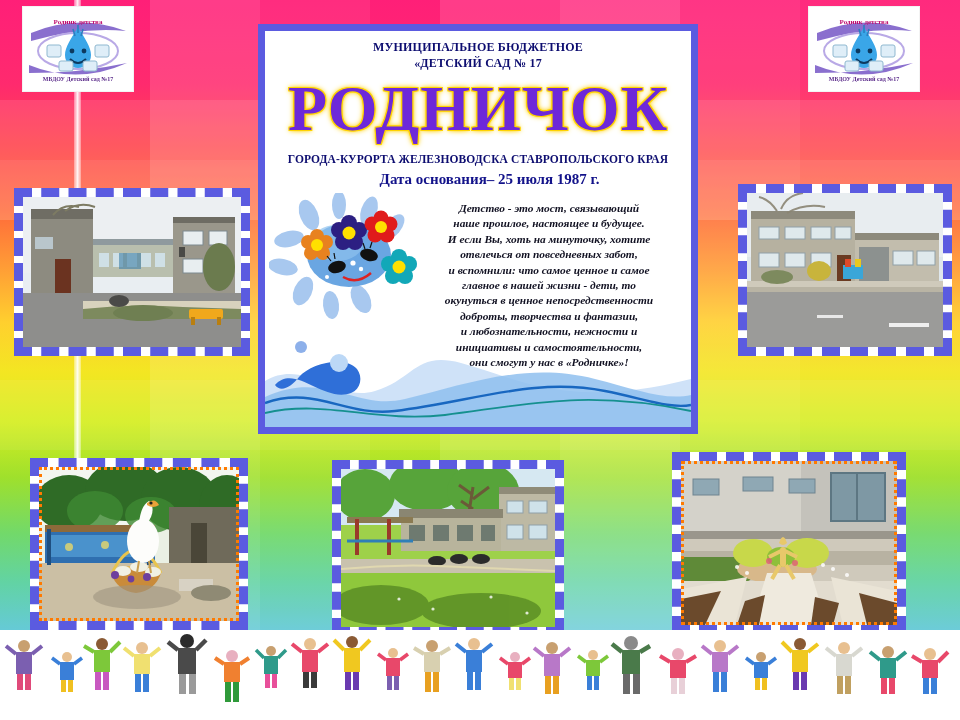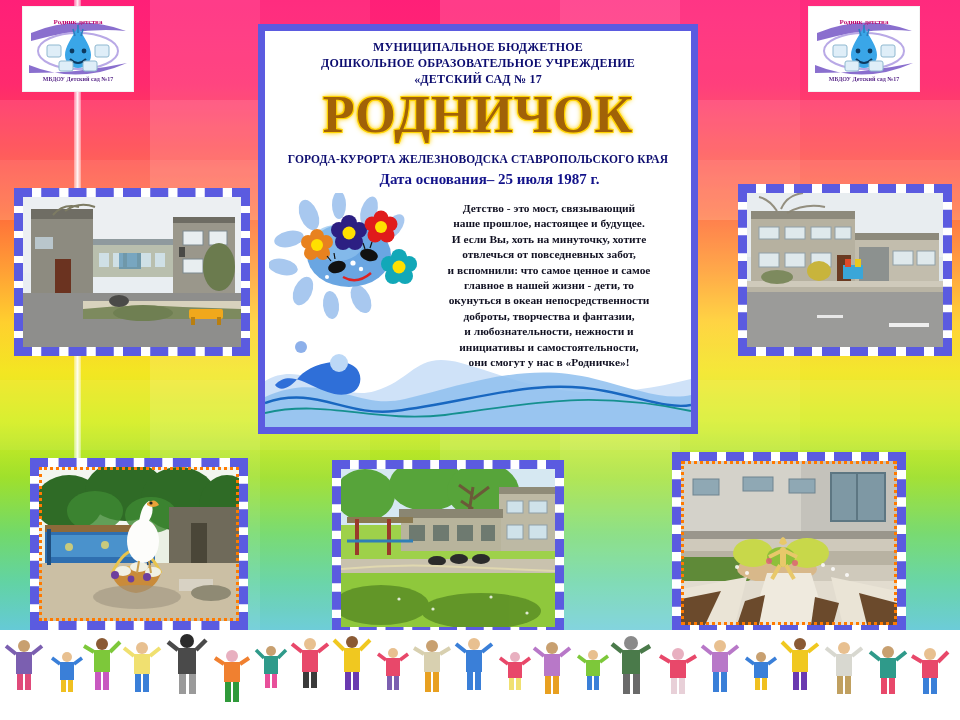--- a/index.html
+++ b/index.html
@@ -46,35 +46,35 @@
   
   .panel{position:absolute;left:258px;top:24px;width:440px;height:410px;
     background:#fff;border:7px solid #5b5be0;box-sizing:border-box;overflow:hidden;}
   .panel-inner{position:relative;width:100%;height:100%;}
 
   .hdr{position:absolute;left:0;right:0;top:8px;text-align:center;
     font-family:"Liberation Serif",serif;font-weight:bold;color:#0d0d70;
     font-size:12px;line-height:16px;letter-spacing:.2px;}
   .hdr div{white-space:nowrap;}
 
-  .bigtitle{position:absolute;left:0;right:0;top:58px;text-align:center;
+  .bigtitle{position:absolute;left:0;right:0;top:52px;text-align:center;
     font-family:"Liberation Serif",serif;font-weight:bold;
-    font-size:52px;line-height:52px;letter-spacing:1px;
-    color:#a16207;
+    font-size:64px;line-height:52px;letter-spacing:1px;
+    color:#6d28d9;
     text-shadow:
        0 0 2px #ffd400, 0 0 4px #ffd400, 0 0 6px #ffcc00,
        1px 1px 0 #ffd400, -1px 1px 0 #ffd400, 1px -1px 0 #ffd400, -1px -1px 0 #ffd400;}
 
   .sub1{position:absolute;left:0;right:0;top:122px;text-align:center;
     font-weight:bold;color:#0d0d70;font-size:11.5px;letter-spacing:.1px;white-space:nowrap;}
   .sub2{position:absolute;left:0;right:0;top:140px;text-align:center;
     font-weight:bold;color:#12128a;font-size:15px;white-space:nowrap;padding-left:23px;}
 
   .poem{position:absolute;left:150px;right:8px;top:170px;
-    font-family:"Liberation Serif",serif;font-weight:bold;
+    font-family:"Liberation Serif",serif;font-style:italic;font-weight:bold;
     color:#111122;font-size:11.4px;line-height:15.4px;text-align:center;}
   .poem div{white-space:nowrap;}
 
   .splash{position:absolute;left:4px;top:162px;width:164px;height:150px;}
   .waves{position:absolute;left:0;right:0;bottom:0;height:120px;}
 
   
   .frame{position:absolute;box-sizing:border-box;
     border:9px dashed #5b5be0;background:#fff;}
   .frame.dotted{border-color:#5b5be0;}
@@ -233,37 +233,36 @@
         <path d="M74 84 q14 8 28 -4" stroke="#d22" stroke-width="2.4" fill="none"></path>
         <g fill="#fff">
           <circle cx="84" cy="70" r="2.6"></circle>
             <circle cx="92" cy="76" r="2.2"></circle>
             <circle cx="58" cy="84" r="2"></circle>
         </g>
       </svg>
 
       <div class="hdr">
         <div>МУНИЦИПАЛЬНОЕ   БЮДЖЕТНОЕ</div>
-        <div>ДОШКОЛЬНОЕ ОБРАЗОВАТЕЛЬНОЕ УЧРЕЖДЕНИЕ</div>
         <div>«ДЕТСКИЙ САД № 17</div>
       </div>
 
       <div class="bigtitle">РОДНИЧОК</div>
 
       <div class="sub1">ГОРОДА-КУРОРТА ЖЕЛЕЗНОВОДСКА СТАВРОПОЛЬСКОГО КРАЯ</div>
       <div class="sub2">Дата основания– 25 июля  1987 г.</div>
 
       <div class="poem">
         <div>Детство - это мост, связывающий</div>
         <div>наше прошлое, настоящее и будущее.</div>
         <div>И если Вы, хоть на минуточку, хотите</div>
         <div>отвлечься от повседневных забот,</div>
         <div>и вспомнили: что самое ценное и самое</div>
         <div>главное в нашей жизни - дети, то</div>
-        <div>окунуться в океан непосредственности</div>
+        <div>окунуться в ценное непосредственности</div>
         <div>доброты, творчества и фантазии,</div>
         <div>и любознательности, нежности и</div>
         <div>инициативы и самостоятельности,</div>
         <div>они смогут у нас в «Родничке»!</div>
       </div>
 
     </div>
   </div>
 
   <div class="frame f-tl">

